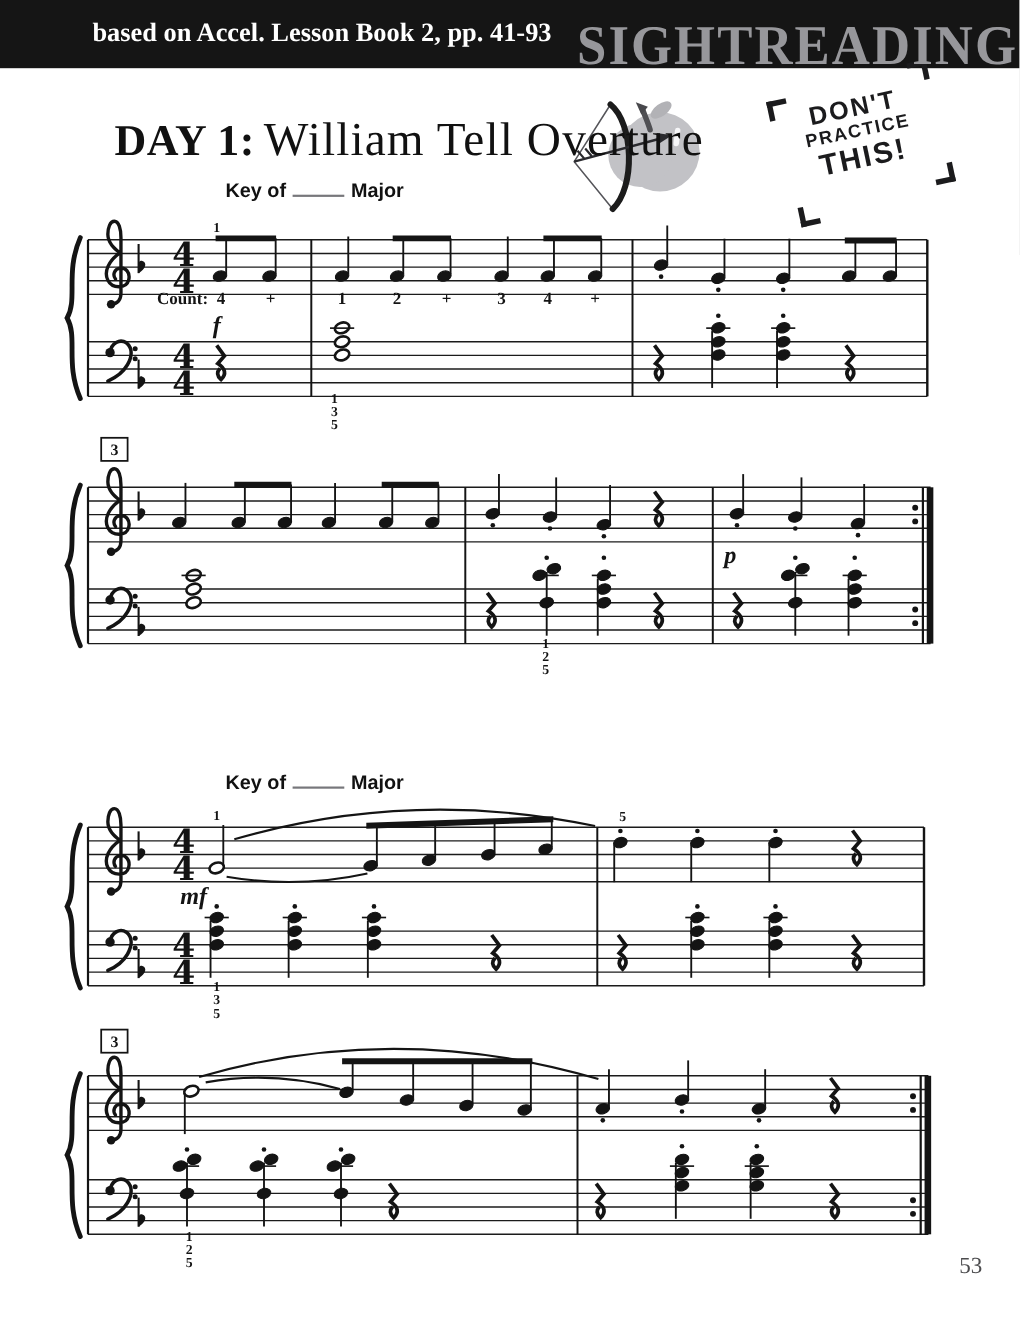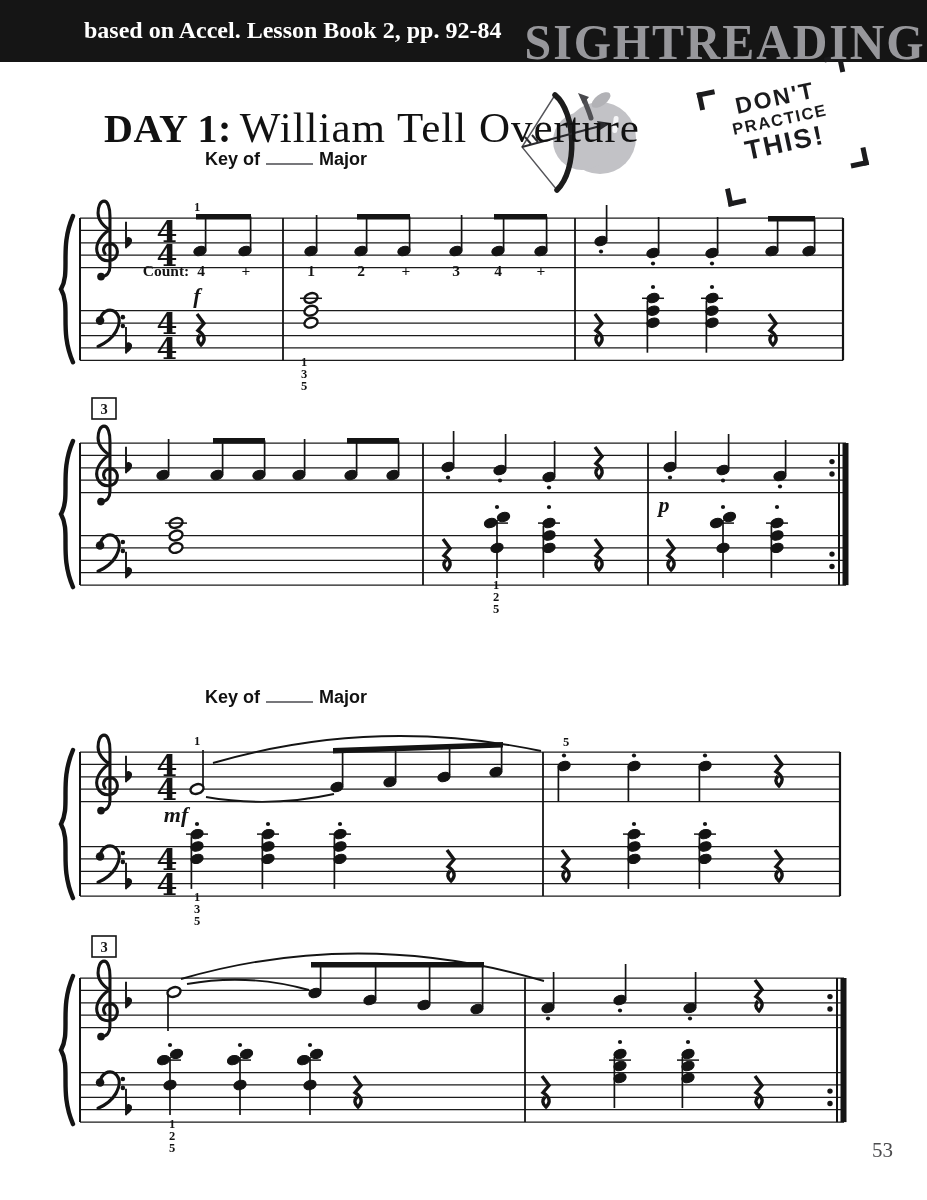--- a/index.html
+++ b/index.html
@@ -8,21 +8,21 @@
   .banner{position:absolute;left:0;top:0;width:927px;height:62px;background:#151515;}
   .banner-source{position:absolute;left:84px;top:17px;font-size:24px;font-weight:bold;
         color:#ffffff;letter-spacing:0px;white-space:nowrap;}
   .brand{position:absolute;right:2px;top:13px;font-size:51px;font-weight:bold;color:#97979b;
         letter-spacing:2px;transform:scaleX(0.94);transform-origin:right top;white-space:nowrap;z-index:3;}
   .day-heading{position:absolute;left:80px;white-space:nowrap;z-index:2;}
   .day-heading .day-label{font-size:40px;font-weight:bold;letter-spacing:0.5px;margin-left:24px;}
   .day-heading .day-title{font-size:43px;font-weight:normal;letter-spacing:1px;margin-left:8px;}
   #day1-heading{top:103px;} #day2-heading{top:639px;}
   .keyline{position:absolute;left:205px;font-family:"Liberation Sans",sans-serif;font-weight:bold;
-        font-size:18px;white-space:nowrap;z-index:2;}
+        font-size:18px;white-space:nowrap;z-index:2;margin-top:14px;}
   #day1-keyline{top:149px;} #day2-keyline{top:687px;}
   .key-blank{display:inline-block;width:47px;height:13px;border-bottom:2px solid #77777b;margin:0 6px;}
   .stamp{position:absolute;left:716px;top:84px;width:132px;height:92px;transform:rotate(-12deg);
         z-index:2;font-family:"Liberation Sans",sans-serif;font-weight:bold;color:#1b1b1d;text-align:center;}
   .stamp .l1{font-size:23px;letter-spacing:2px;line-height:26px;}
   .stamp .l2{font-size:16.5px;letter-spacing:1.5px;line-height:19px;}
   .stamp .l3{font-size:27px;letter-spacing:2px;line-height:29px;}
   .corner{position:absolute;width:13px;height:13px;}
   .corner.tl{left:-10px;top:-8px;border-left:5px solid #1b1b1d;border-top:5px solid #1b1b1d;}
   .corner.tr{right:-8px;top:-16px;border-right:5px solid #1b1b1d;border-top:5px solid #1b1b1d;}
@@ -31,21 +31,21 @@
   .apple-art{position:absolute;left:505px;top:78px;z-index:1;}
   #score{position:absolute;left:0;top:0;z-index:1;}
   .page-number{position:absolute;left:872px;top:1138px;font-size:21px;color:#4b4b4d;}
 </style>
 </head>
 <body>
 
 <div class="page">
 
   <div class="banner">
-    <div class="banner-source">based on Accel. Lesson Book 2, pp. 92-84</div>
+    <div class="banner-source">based on Accel. Lesson Book 2, pp. 41-93</div>
   </div>
   <div class="brand">SIGHTREADING</div>
 
   <div class="day-heading" id="day1-heading">
     <span class="day-label">DAY 1:</span><span class="day-title">William Tell Overture</span>
   </div>
   <div class="keyline" id="day1-keyline">
     <span>Key of</span><span class="key-blank"></span><span>Major</span>
   </div>
 

